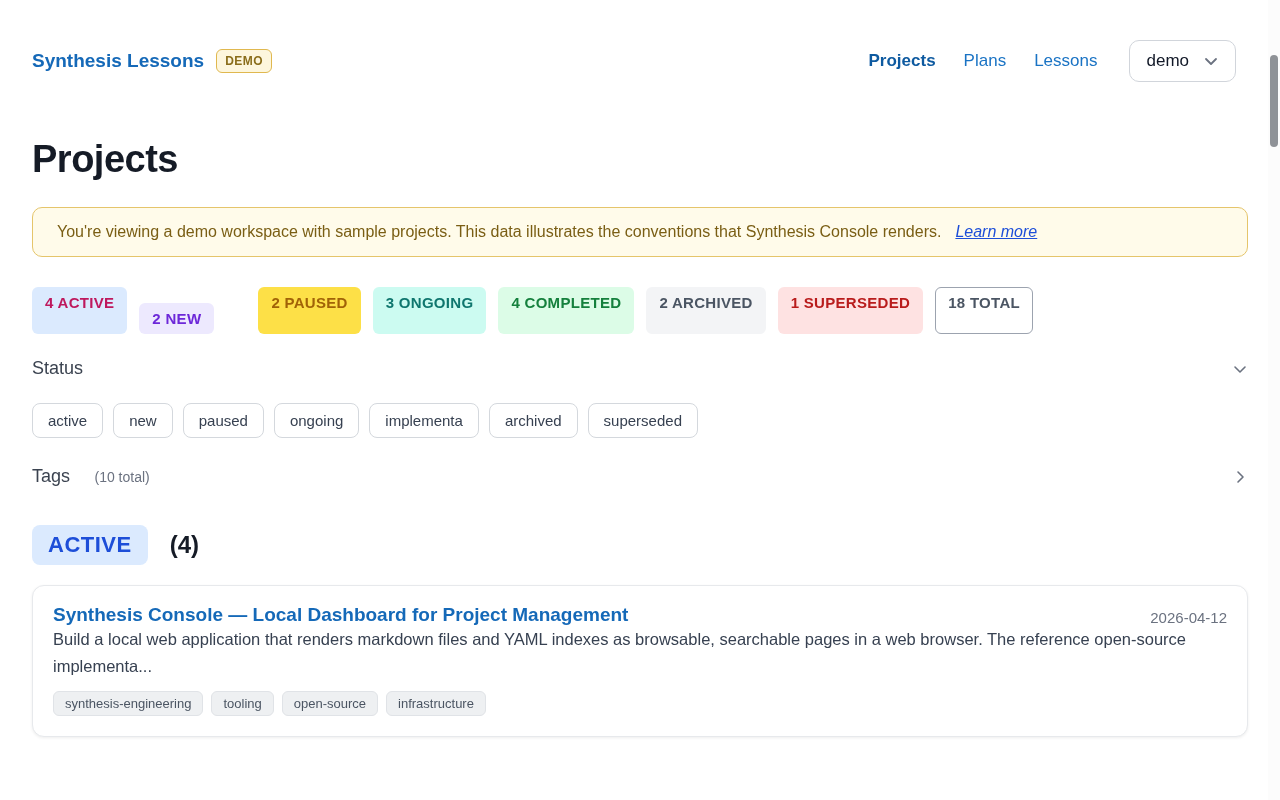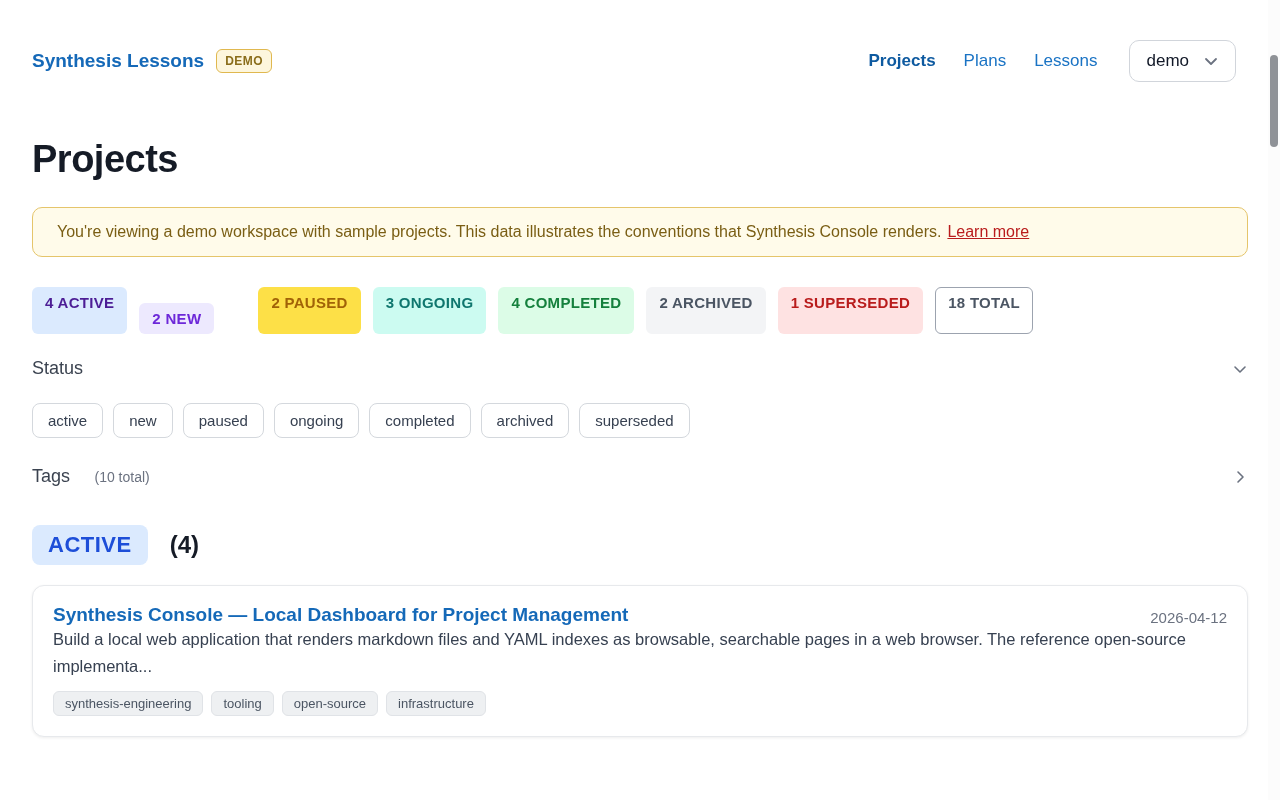--- a/index.html
+++ b/index.html
@@ -71,39 +71,40 @@
   .banner {
     margin-top: 26px;
     background: #fffbea;
     border: 1px solid #e5c56b;
     border-radius: 10px;
     padding: 15px 24px;
     font-size: 16px;
     color: #7a5e14;
   }
   .banner-link {
-    color: #b91c1c;
+    color: #1d4ed8;
     text-decoration: underline;
-    margin-left: 6px;
-    cursor: pointer;
+    margin-left: 14px;
+    cursor: pointer;
+    font-style: italic;
   }
 
   
   .badge-row { display: flex; gap: 12px; margin-top: 30px; }
   .count-badge {
     font-size: 15px;
     font-weight: 700;
     letter-spacing: 0.3px;
     padding: 6px 12px;
     border-radius: 6px;
     border: 1px solid transparent;
     cursor: pointer;
     white-space: nowrap;
   }
-  .cb-active     { background:#dbeafe; color:#4c1d95; }
+  .cb-active     { background:#dbeafe; color:#be185d; }
   .cb-new        { background:#ede9fe; color:#6d28d9;margin-top:16px; }
   .cb-paused     { background:#fde047; color:#a16207;margin-left:32px; }
   .cb-ongoing    { background:#ccfbf1; color:#0f766e; }
   .cb-completed  { background:#dcfce7; color:#15803d; }
   .cb-archived   { background:#f3f4f6; color:#4b5563; }
   .cb-superseded { background:#fee2e2; color:#b91c1c; }
   .cb-total      { background:#ffffff; color:#4b5563; border-color:#9ca3af; }
 
   
   .search-wrap { position: relative; margin-top: 32px; }
@@ -265,21 +266,21 @@
     <svg class="chev" viewBox="0 0 16 16" fill="none" stroke="currentColor" stroke-width="1.6" stroke-linecap="round" stroke-linejoin="round">
         <polyline points="3,6 8,11 13,6"></polyline>
       </svg>
   </div>
 
   <div class="chip-row">
     <button class="chip">active</button>
     <button class="chip">new</button>
     <button class="chip">paused</button>
     <button class="chip">ongoing</button>
-    <button class="chip">completed</button>
+    <button class="chip">implementa</button>
     <button class="chip">archived</button>
     <button class="chip">superseded</button>
   </div>
 
   <div class="filter-head tags-head">
     <span>
       <span class="filter-title">Tags</span>
       <span class="filter-sub">(10 total)</span>
     </span>
     <svg class="chev" viewBox="0 0 16 16" fill="none" stroke="currentColor" stroke-width="1.6" stroke-linecap="round" stroke-linejoin="round">

